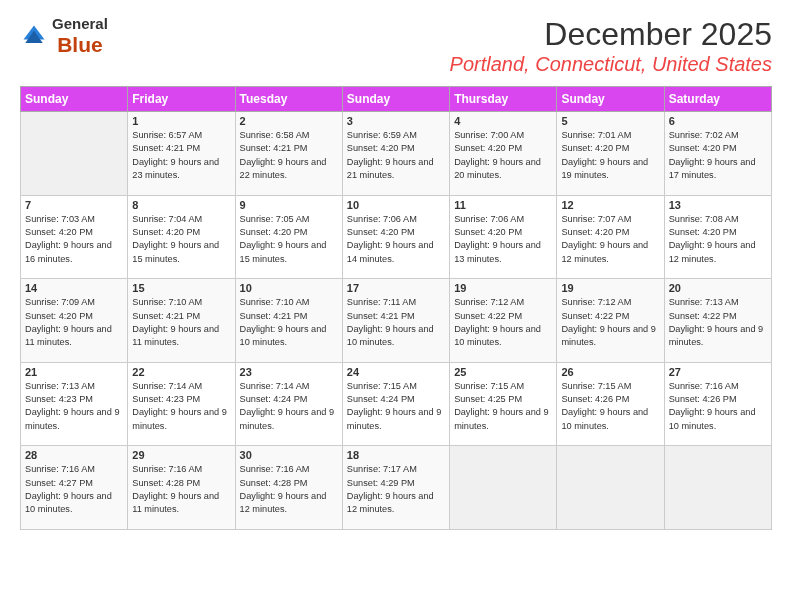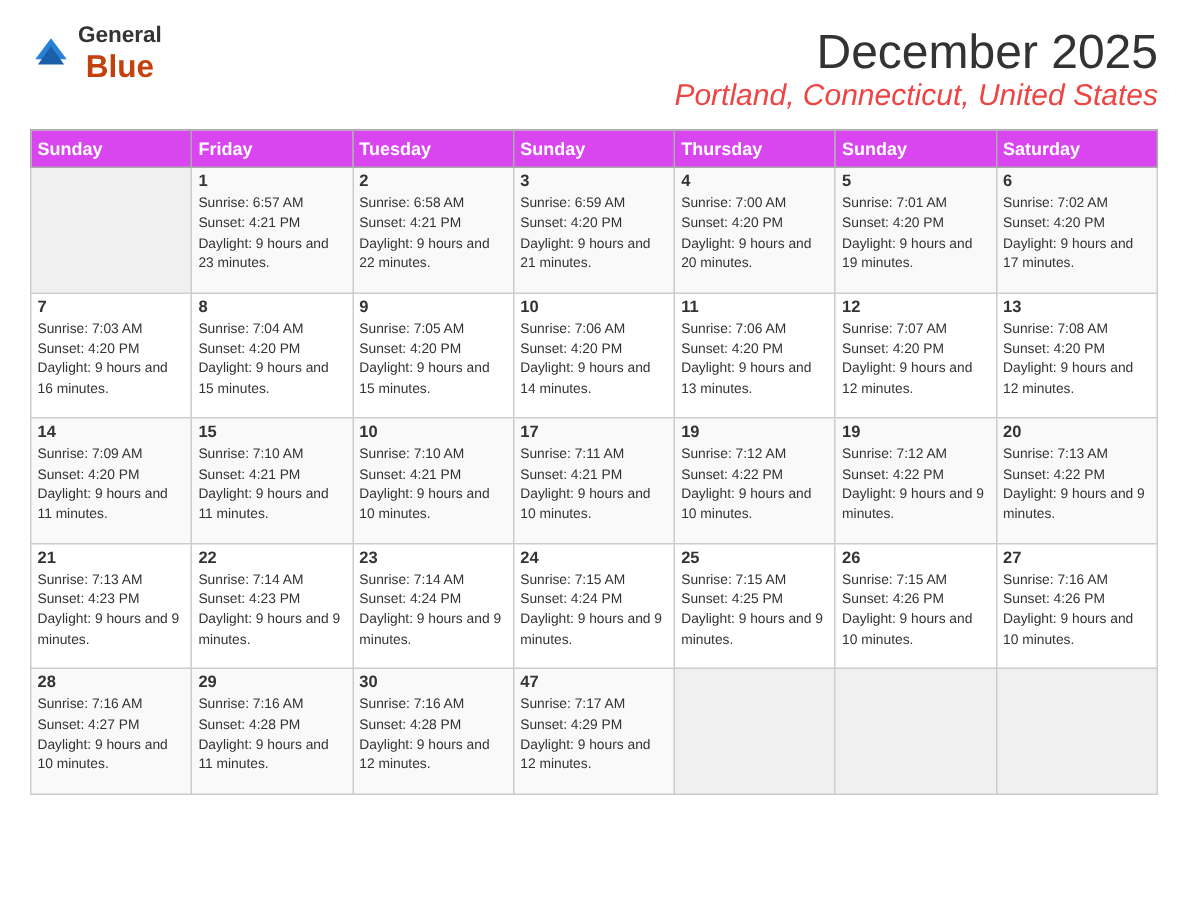--- a/index.html
+++ b/index.html
@@ -262,21 +262,21 @@
           </td>
           <td>
             <span class="day-num">29</span>
             <div class="cell-text">Sunrise: 7:16 AM<br>Sunset: 4:28 PM<br>Daylight: 9 hours and 11 minutes.</div>
           </td>
           <td>
             <span class="day-num">30</span>
             <div class="cell-text">Sunrise: 7:16 AM<br>Sunset: 4:28 PM<br>Daylight: 9 hours and 12 minutes.</div>
           </td>
           <td>
-            <span class="day-num">47</span>
+            <span class="day-num">18</span>
             <div class="cell-text">Sunrise: 7:17 AM<br>Sunset: 4:29 PM<br>Daylight: 9 hours and 12 minutes.</div>
           </td>
           <td class="empty"></td>
           <td class="empty"></td>
           <td class="empty"></td>
         </tr>
       </tbody>
   </table>
 </div>
 

